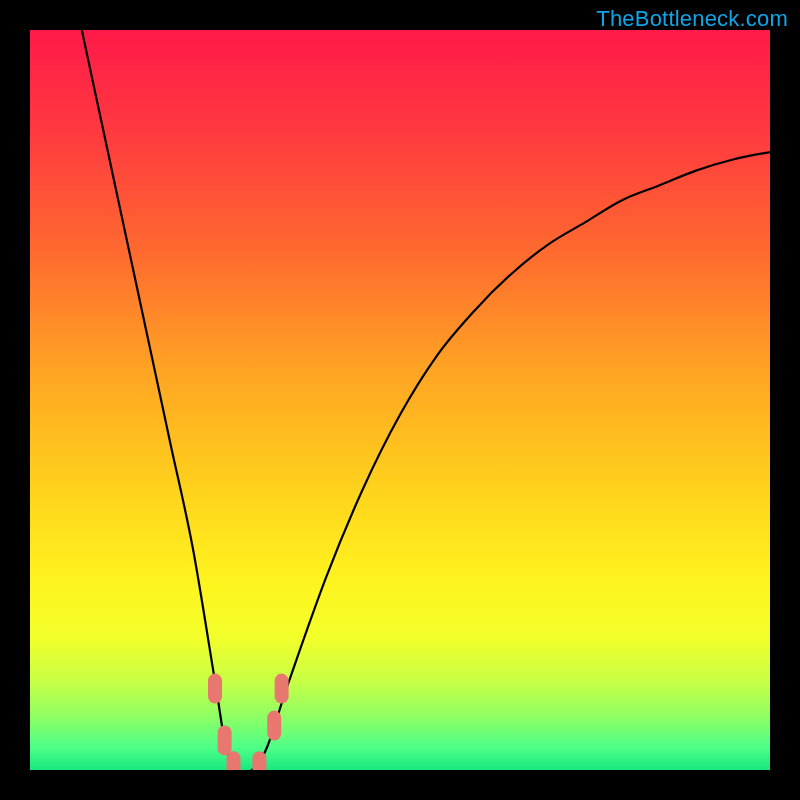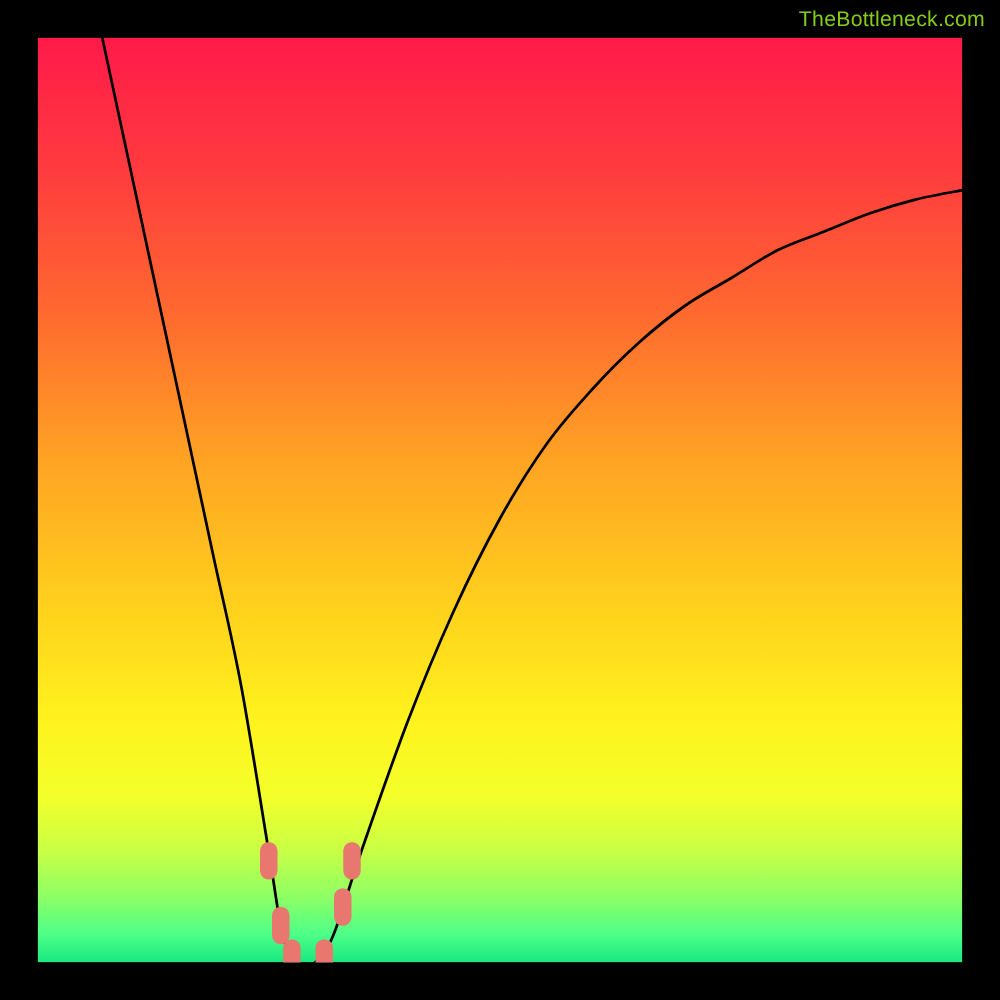--- a/index.html
+++ b/index.html
@@ -31,22 +31,22 @@
     position: absolute;
     top: 0;
     left: 0;
     width: 100%;
     height: 100%;
   }
   .watermark {
     position: absolute;
     top: 6px;
     right: 12px;
-    color: #84cc16;
-    font-size: 17px;
+    color: #0ea5e9;
+    font-size: 22px;
     font-weight: 500;
     letter-spacing: 0.2px;
   }
   svg.curve {
     position: absolute;
     top: 0;
     left: 0;
     width: 100%;
     height: 100%;
     overflow: visible;

